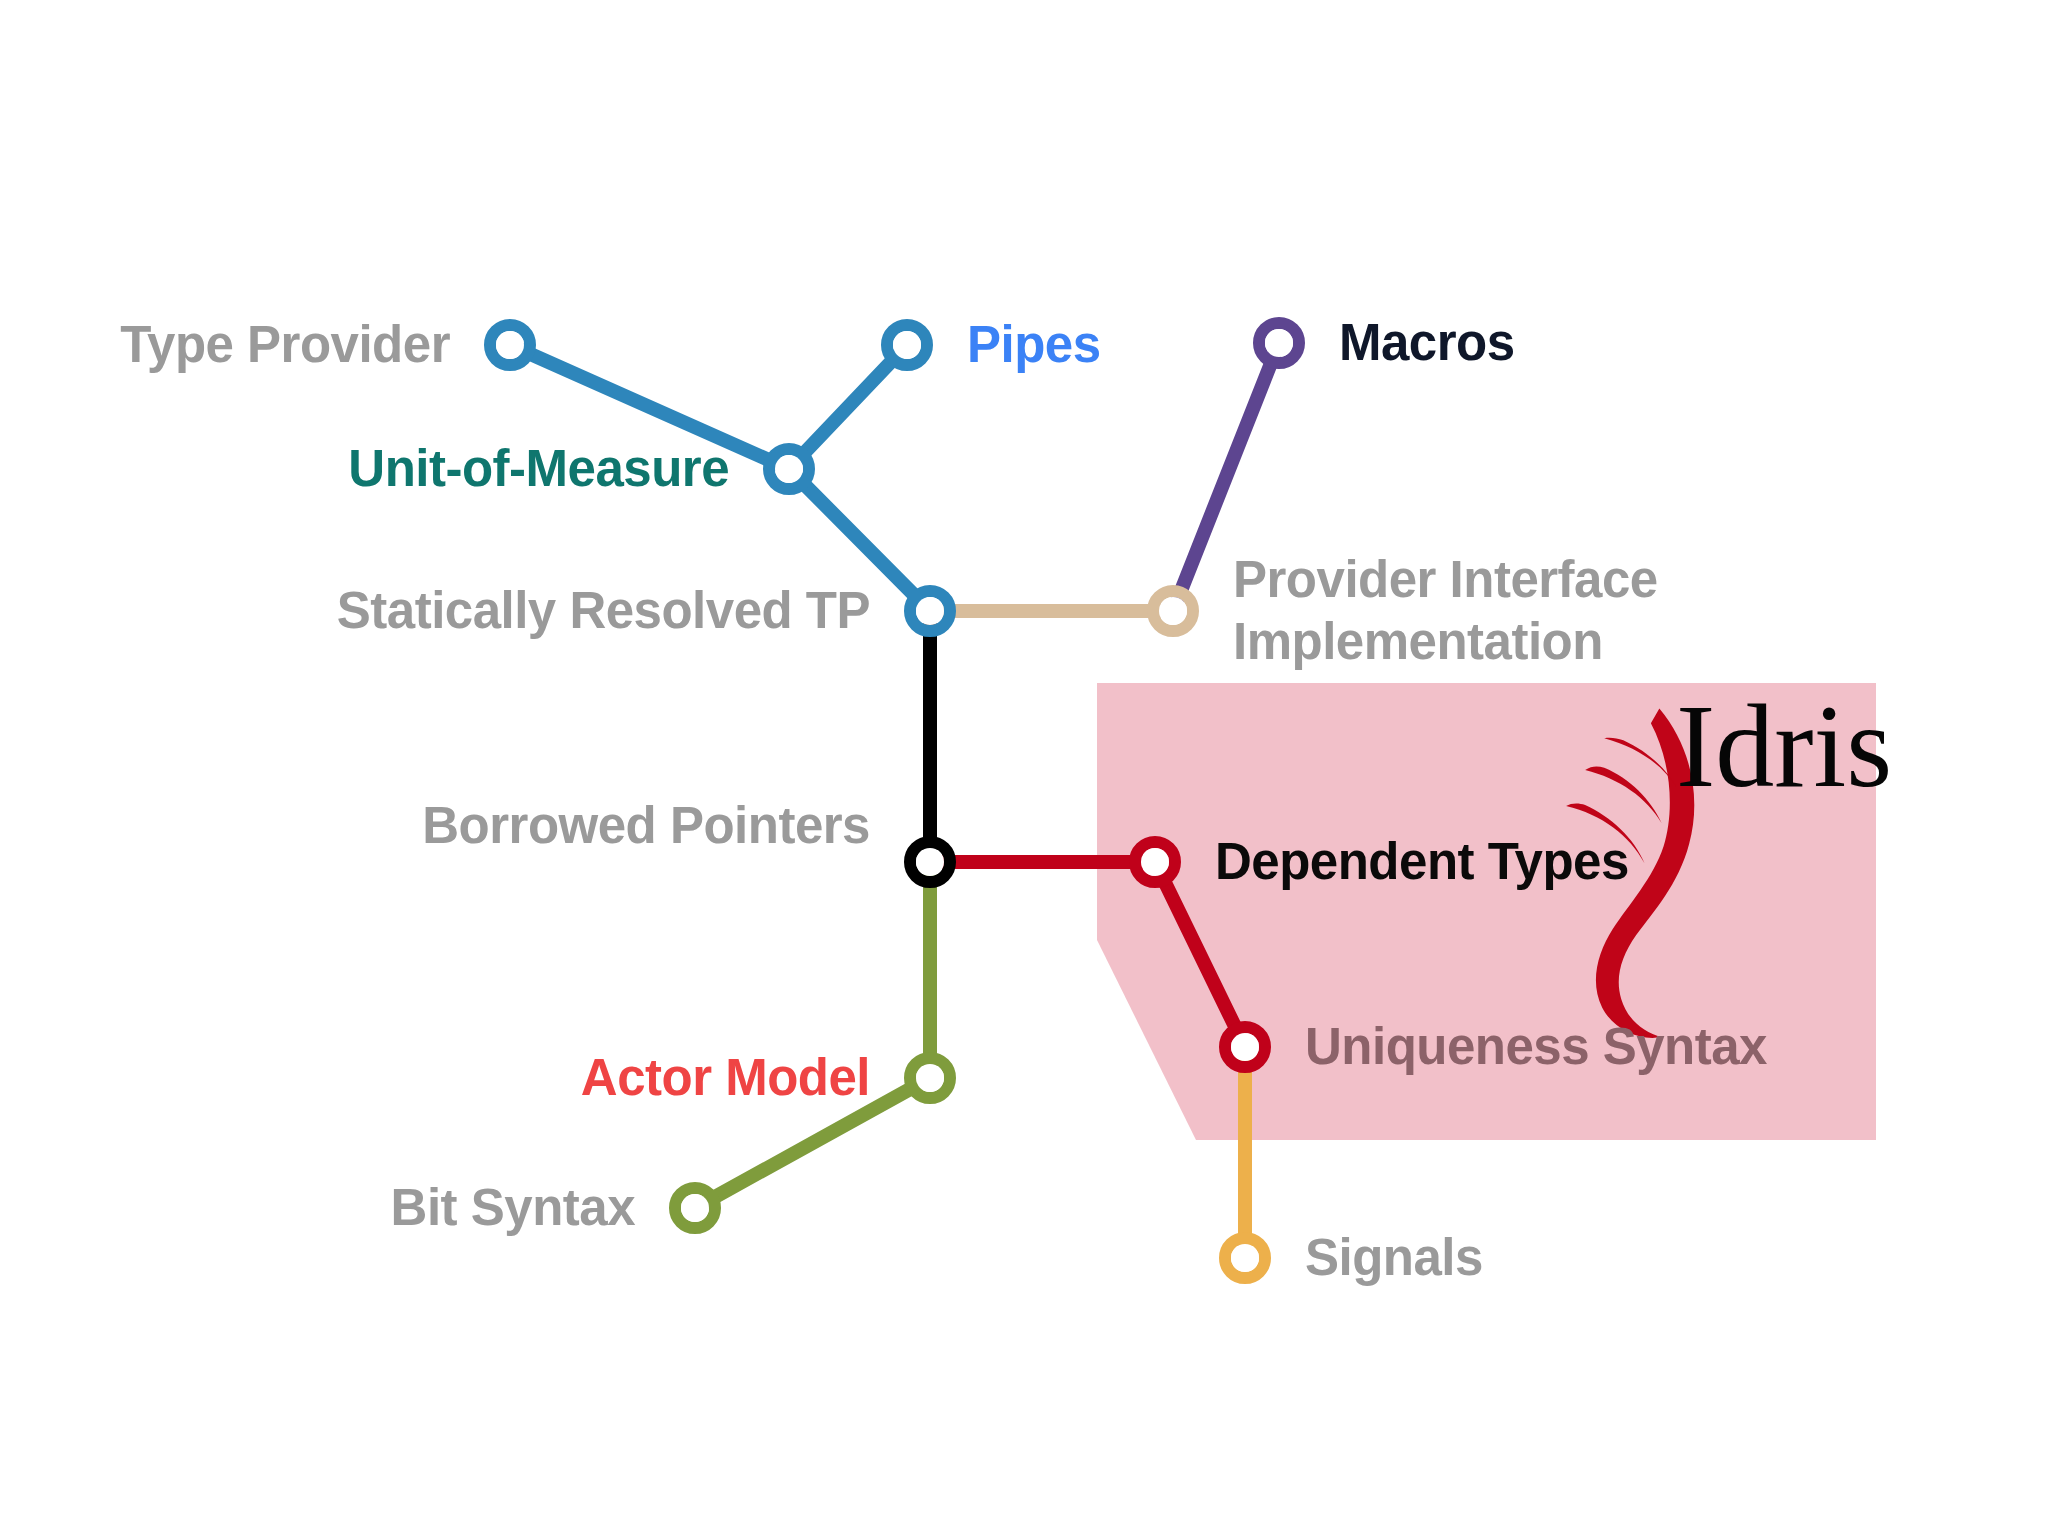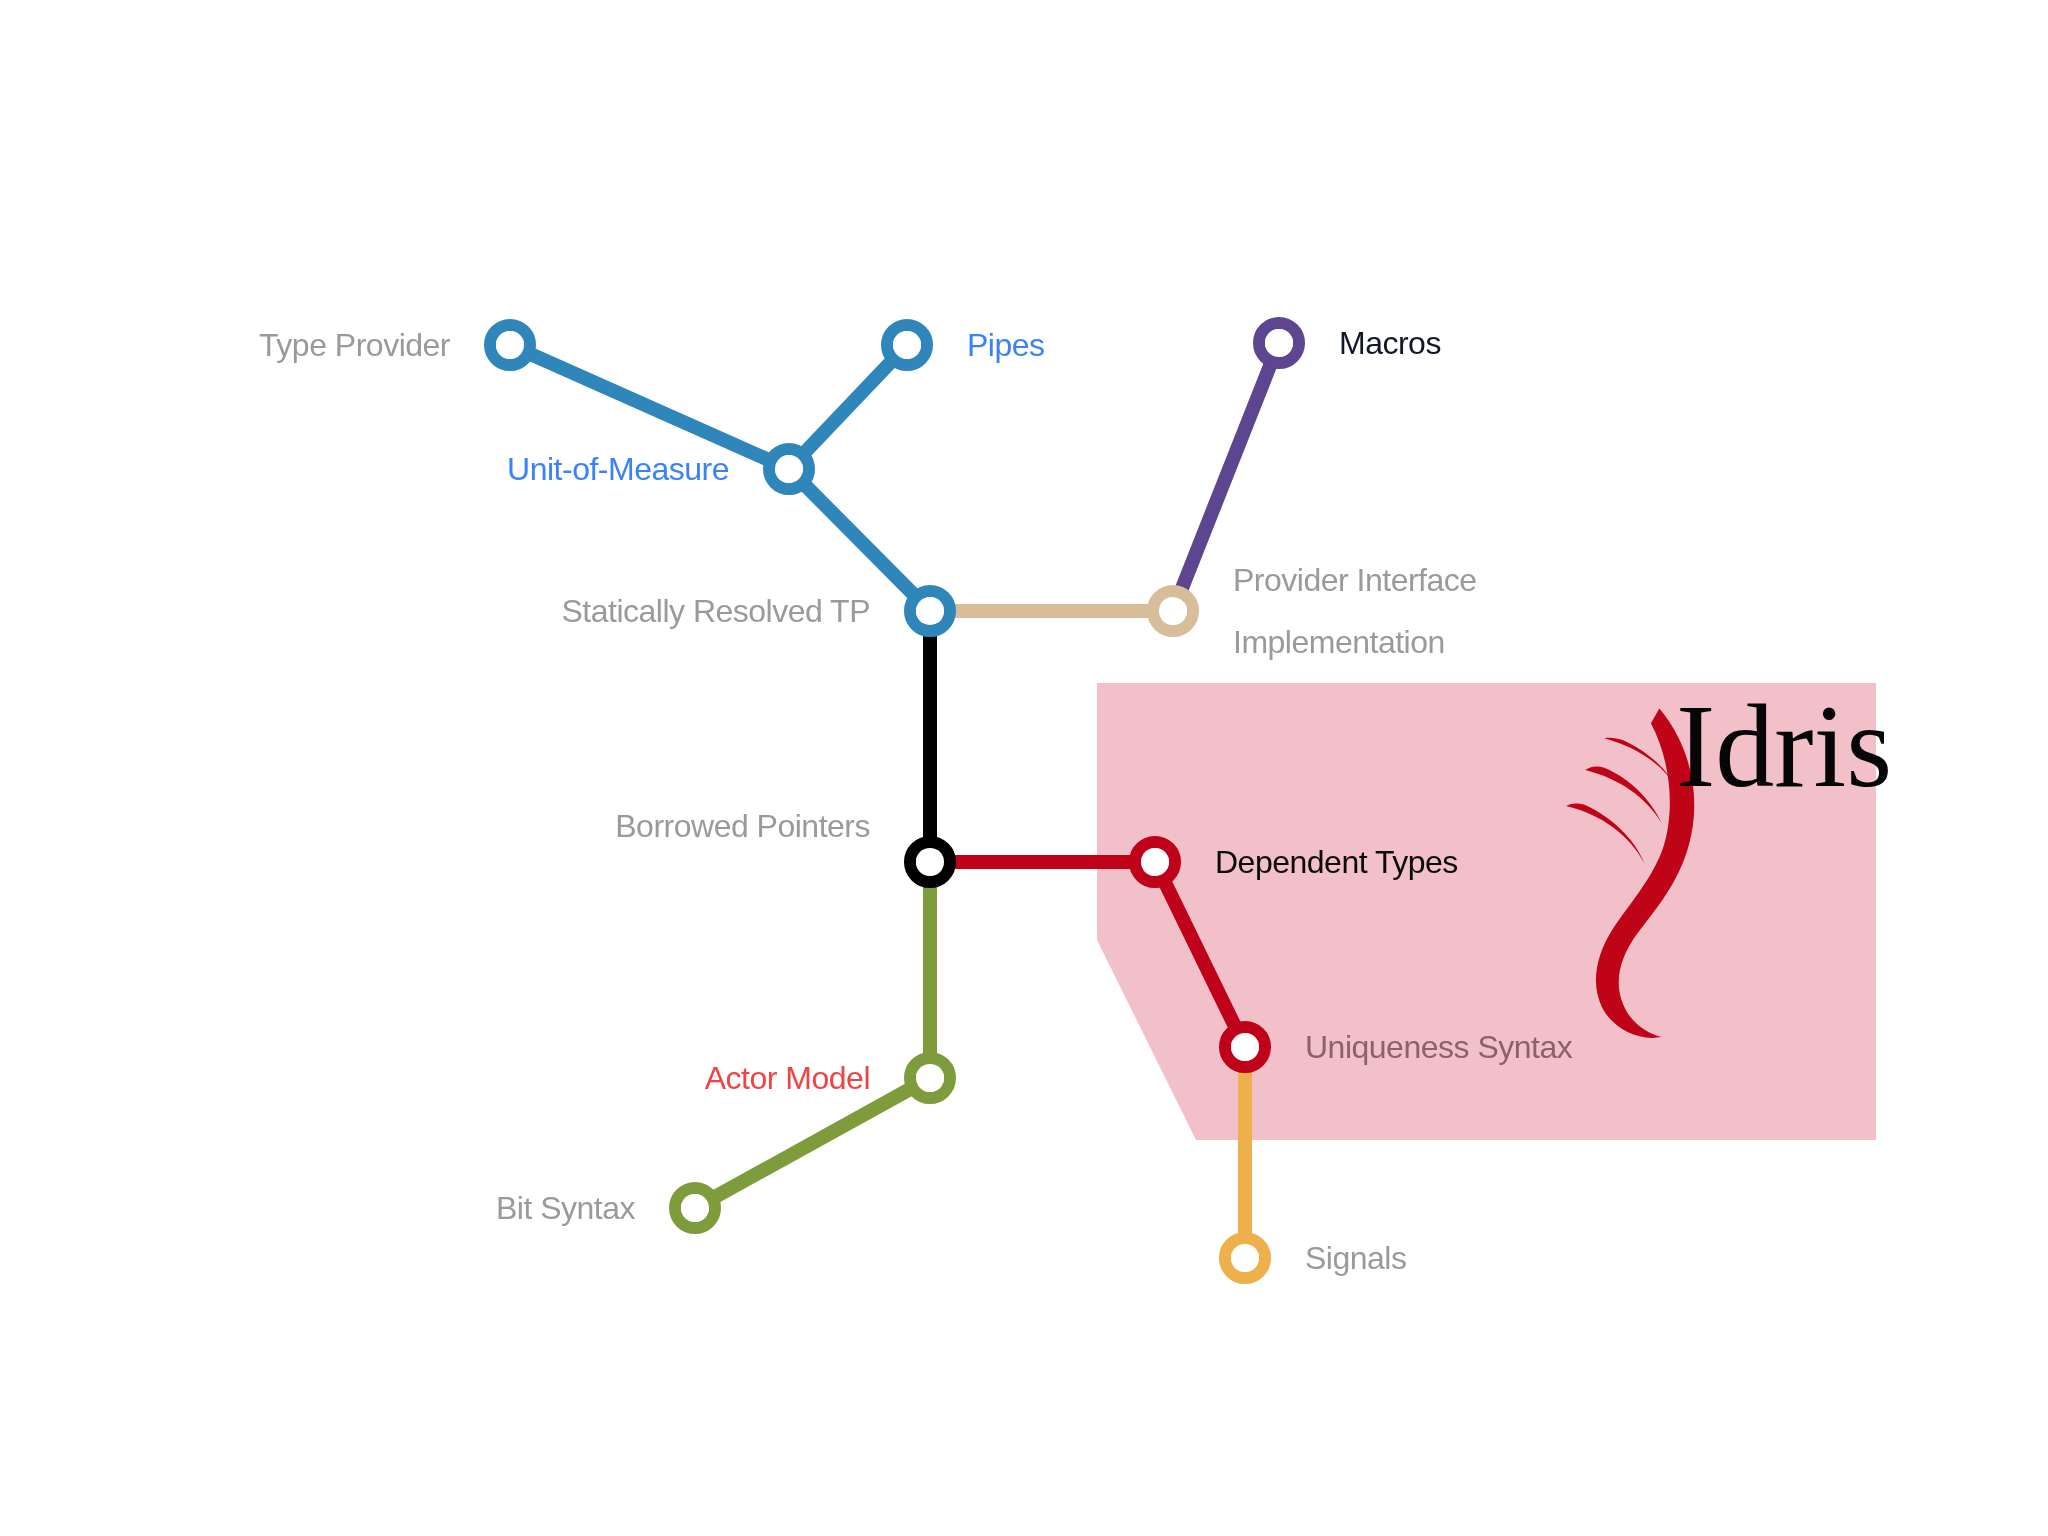--- a/index.html
+++ b/index.html
@@ -21,22 +21,22 @@
   #map-svg {
     position: absolute;
     left: 0;
     top: 0;
     width: 2048px;
     height: 1536px;
   }
   .station-label {
     position: absolute;
     font-family: "Liberation Sans", sans-serif;
-    font-weight: normal;
-    font-size: 32px;
+    font-weight: bold;
+    font-size: 51px;
     line-height: 62px;
     color: #9a9a9a;
     white-space: pre;
     letter-spacing: -0.5px;
   }
   .station-label.align-right {
     text-align: right;
   }
   .station-label.align-left {
     text-align: left;
@@ -138,21 +138,21 @@
     </g>
   </svg>
 
   <div id="idris-logo" style="left:1676px; top:688px;">
     <span id="idris-wordmark">Idris</span>
   </div>
 
   <div id="labels">
       <div class="station-label align-right" style="color: rgb(154, 154, 154); top: 314px; right: 1598px;">Type Provider</div>
       <div class="station-label align-left" style="color: #3b82f6; top: 314px; left: 967px;">Pipes</div>
-      <div class="station-label align-right" style="color: #3b82f6; top: 438px; right: 1319px;">Unit-of-Measure</div>
+      <div class="station-label align-right" style="color: #0f766e; top: 438px; right: 1319px;">Unit-of-Measure</div>
       <div class="station-label align-left" style="color: #0f172a; top: 312px; left: 1339px;">Macros</div>
       <div class="station-label align-right" style="color: rgb(154, 154, 154); top: 580px; right: 1178px; text-align: center;">Statically Resolved TP</div>
       <div class="station-label align-left" style="color: rgb(154, 154, 154); top: 549px; left: 1233px;">Provider Interface
 Implementation</div>
       <div class="station-label align-right" style="color: rgb(154, 154, 154); top: 795px; right: 1178px;">Borrowed Pointers</div>
       <div class="station-label align-left" style="color: rgb(11, 10, 10); top: 831px; left: 1215px;">Dependent Types</div>
       <div class="station-label align-left" style="color: rgb(140, 98, 105); top: 1016px; left: 1305px;">Uniqueness Syntax</div>
       <div class="station-label align-right" style="color: #ef4444; top: 1047px; right: 1178px;">Actor Model</div>
       <div class="station-label align-right" style="color: rgb(154, 154, 154); top: 1177px; right: 1413px;">Bit Syntax</div>
       <div class="station-label align-left" style="color: rgb(154, 154, 154); top: 1227px; left: 1305px;">Signals</div>

